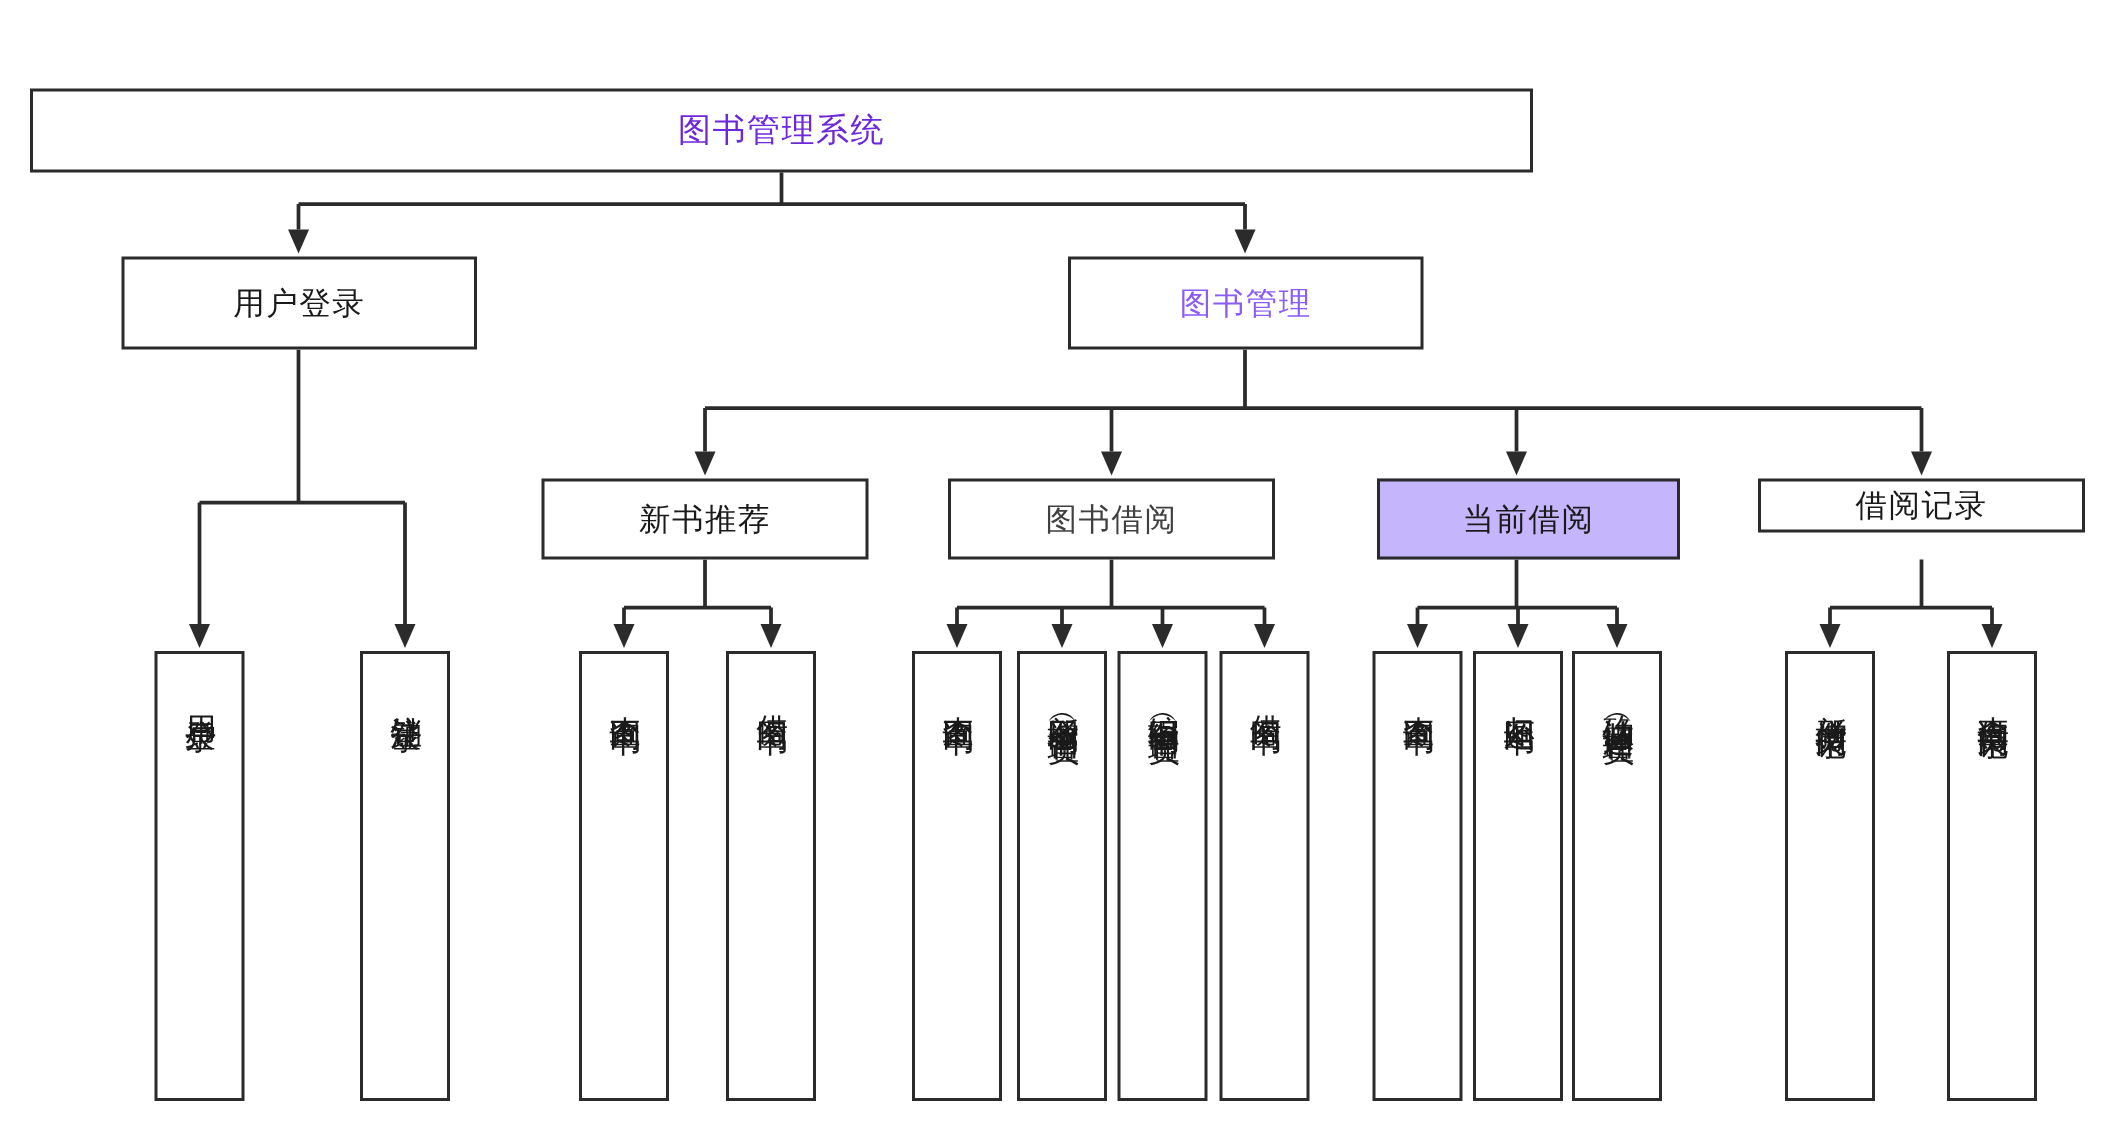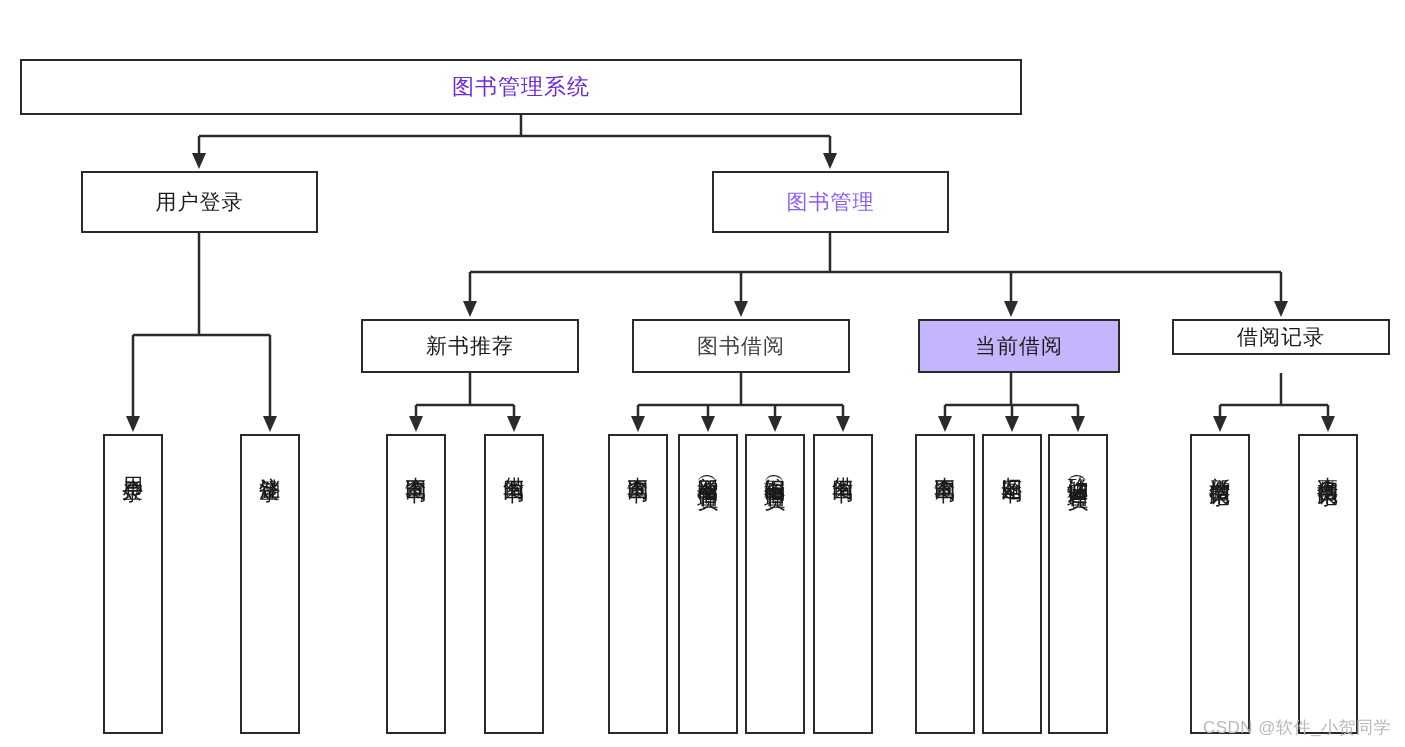--- a/index.html
+++ b/index.html
@@ -135,14 +135,13 @@
         <span class="vlabel">确认归还（管理员）</span>
       </div>
       <div class="node vert" style="left: 1190px; top: 434px; width: 60px; height: 300px; border-color: rgb(43, 43, 43); background: rgb(255, 255, 255); color: rgb(26, 26, 26);">
         <span class="vlabel">新增借阅记录</span>
       </div>
       <div class="node vert" style="left: 1298px; top: 434px; width: 60px; height: 300px; border-color: rgb(43, 43, 43); background: rgb(255, 255, 255); color: rgb(26, 26, 26);">
         <span class="vlabel">查询借阅记录</span>
       </div>
     </div>
 
-  <div class="watermark">CSDN @软件_小贺同学</div>
 </div>
 
 </body></html>

